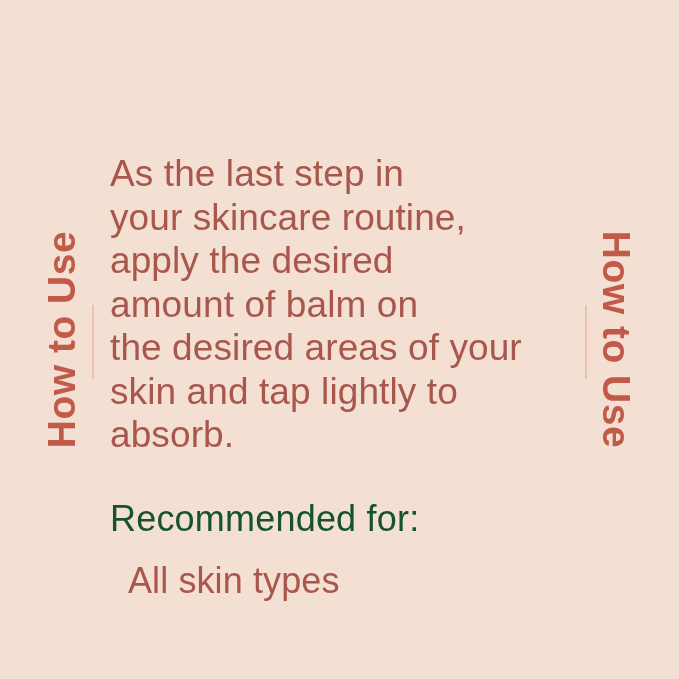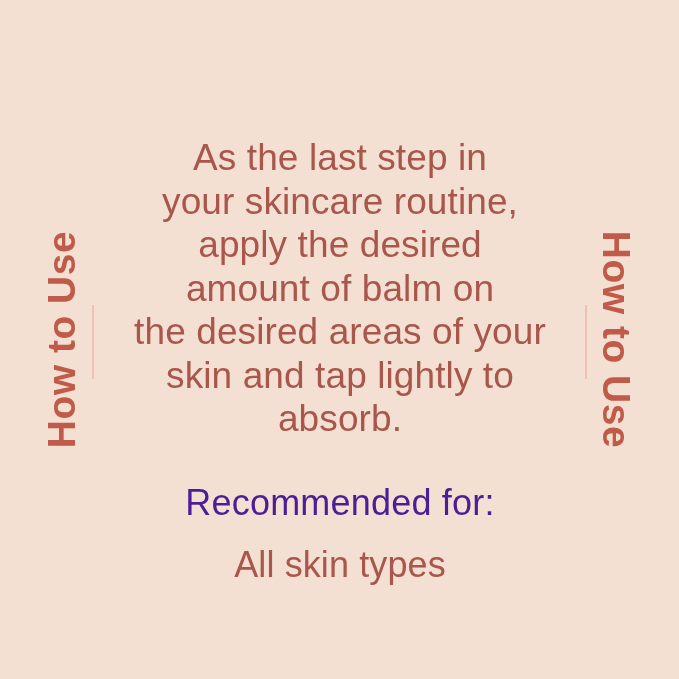--- a/index.html
+++ b/index.html
@@ -63,43 +63,43 @@
     top: 305px;
     background: #eec2b1;
   }
   .divider-left  { left: 92px; }
   .divider-right { left: 585px; }
 
   
   .content {
     position: absolute;
     left: 110px;
-    top: 136px;
+    top: 152px;
     width: 460px;
-    text-align: center;
+    text-align: left;
   }
 
   .body-copy {
     margin: 0;
     color: #a9574c;
     font-family: "Liberation Sans", sans-serif;
     font-weight: 300;
     font-size: 37px;
     line-height: 43.5px;
     letter-spacing: 0.1px;
     white-space: pre-line;
   }
 
   .rec-block {
     margin-top: 39px;
   }
 
   .rec-title {
     margin: 0;
-    color: #4c1d95;
+    color: #14532d;
     font-family: "Liberation Sans", sans-serif;
     font-weight: 500;
     font-size: 36px;
     line-height: 45px;
     letter-spacing: 0.2px;
   }
 
   .rec-value {
     margin: 18px;
     color: #a9574c;

